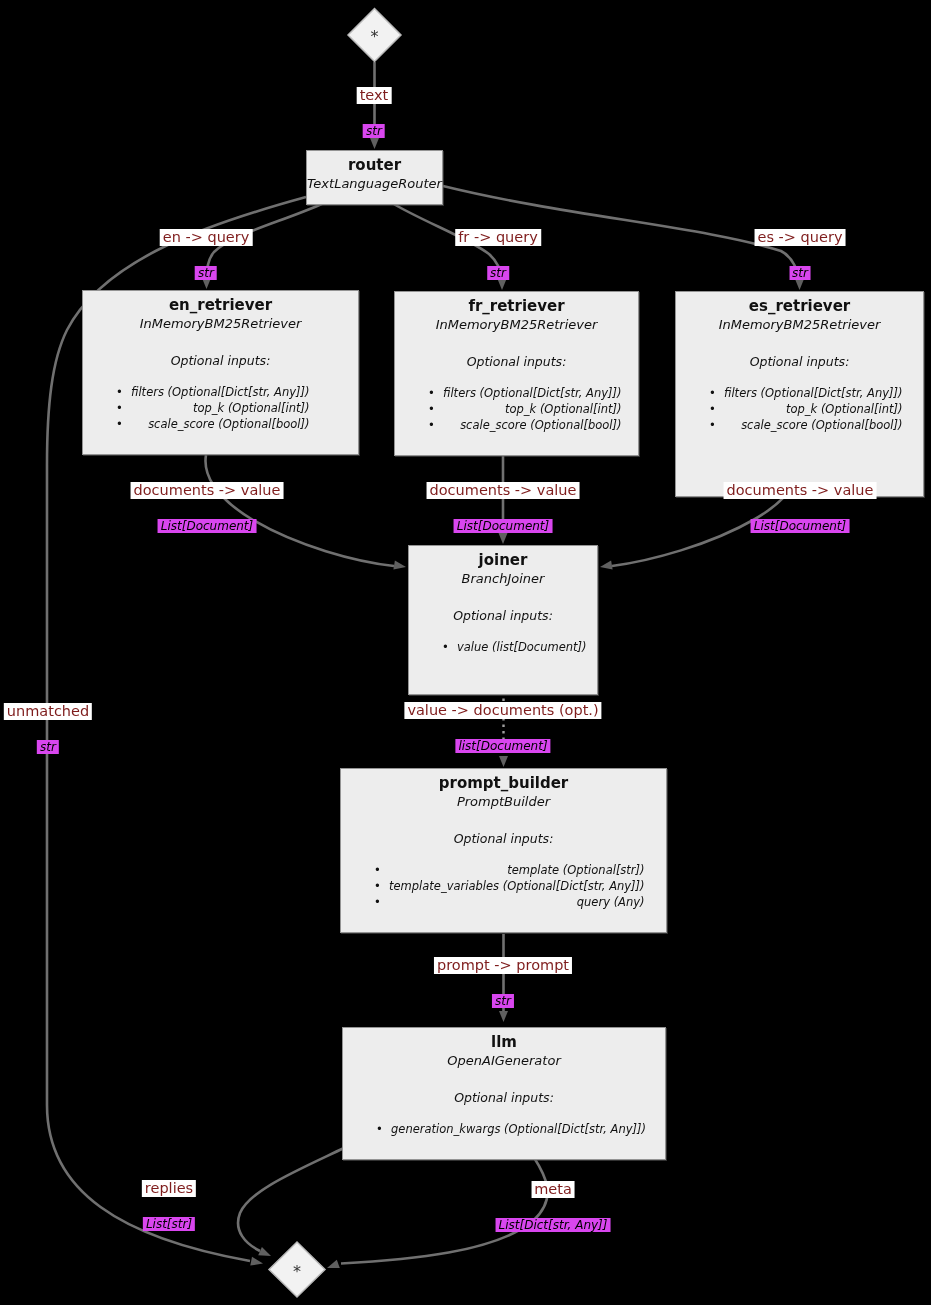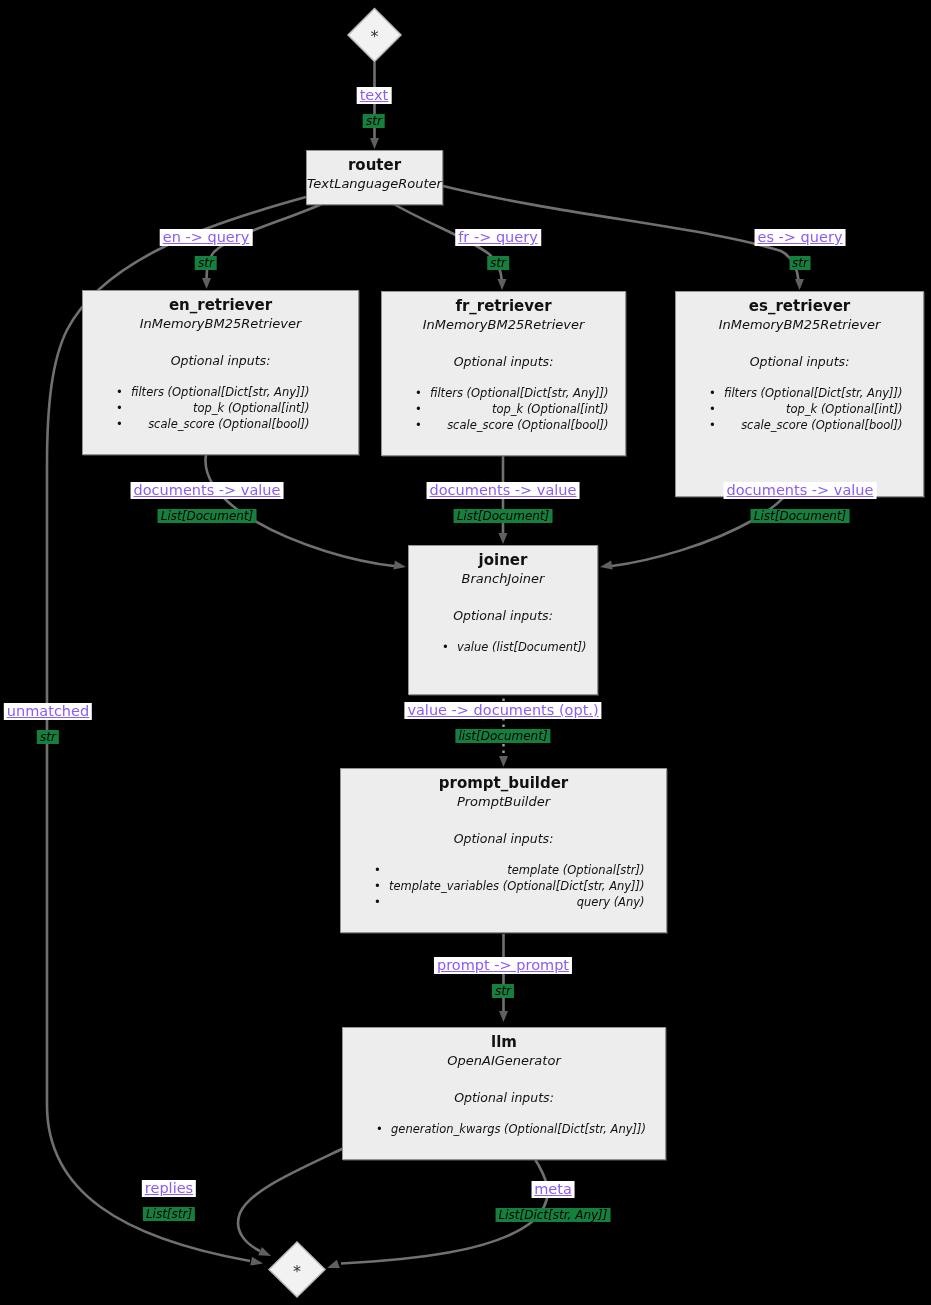--- a/index.html
+++ b/index.html
@@ -17,24 +17,24 @@
         display:flex;flex-direction:column;align-items:center;padding-top:5px;}
   .node-title{font-weight:bold;font-size:15px;line-height:18px;}
   .node-subtitle{font-style:italic;font-size:13px;line-height:16px;margin-top:2px;}
   .optional-heading{font-style:italic;font-size:12.5px;line-height:16px;margin-top:21px;}
   ul.inputs{list-style:none;margin:15px 0 0 0;padding:0;align-self:flex-start;
             margin-left:33px;font-style:italic;font-size:11.5px;line-height:16px;text-align:right;}
   ul.inputs li{position:relative;padding-left:15px;margin:0;}
   ul.inputs li::before{content:"\2022";position:absolute;left:0;top:0;font-style:normal;}
   .elabel{position:absolute;transform:translateX(-50%);display:flex;flex-direction:column;
           align-items:center;}
-  .elabel .lbl{background:#ffffff;color:#8b5cf6;font-size:14.5px;line-height:17px;
-               padding:0 3px;white-space:nowrap;text-decoration:underline;}
-  .elabel .typ{background:#15803d;color:#000;font-style:italic;font-size:12px;line-height:14px;
-               padding:0 3px;margin-top:10px;white-space:nowrap;}
+  .elabel .lbl{background:#ffffff;color:#7f1d1d;font-size:14.5px;line-height:17px;
+               padding:0 3px;white-space:nowrap;}
+  .elabel .typ{background:#d946ef;color:#000;font-style:italic;font-size:12px;line-height:14px;
+               padding:0 3px;margin-top:20px;white-space:nowrap;}
 </style>
 </head>
 <body>
 
 <div class="canvas">
 
   <svg class="edge-layer" viewBox="0 0 931 1305">
 
     <path class="edge" d="M374.5,62 L374.5,140"></path>
     <polygon class="arrowhead" points="374.5,149 370,138 379,138"></polygon>
@@ -88,21 +88,21 @@
     <div class="node-title">en_retriever</div>
     <div class="node-subtitle">InMemoryBM25Retriever</div>
     <div class="optional-heading">Optional inputs:</div>
     <ul class="inputs">
       <li>filters (Optional[Dict[str, Any]])</li>
       <li>top_k (Optional[int])</li>
       <li>scale_score (Optional[bool])</li>
     </ul>
   </div>
 
-  <div class="node" style="left:381px;top:291px;width:245px;height:165px">
+  <div class="node" style="left:394px;top:291px;width:245px;height:165px">
     <div class="node-title">fr_retriever</div>
     <div class="node-subtitle">InMemoryBM25Retriever</div>
     <div class="optional-heading">Optional inputs:</div>
     <ul class="inputs">
       <li>filters (Optional[Dict[str, Any]])</li>
       <li>top_k (Optional[int])</li>
       <li>scale_score (Optional[bool])</li>
     </ul>
   </div>
 

